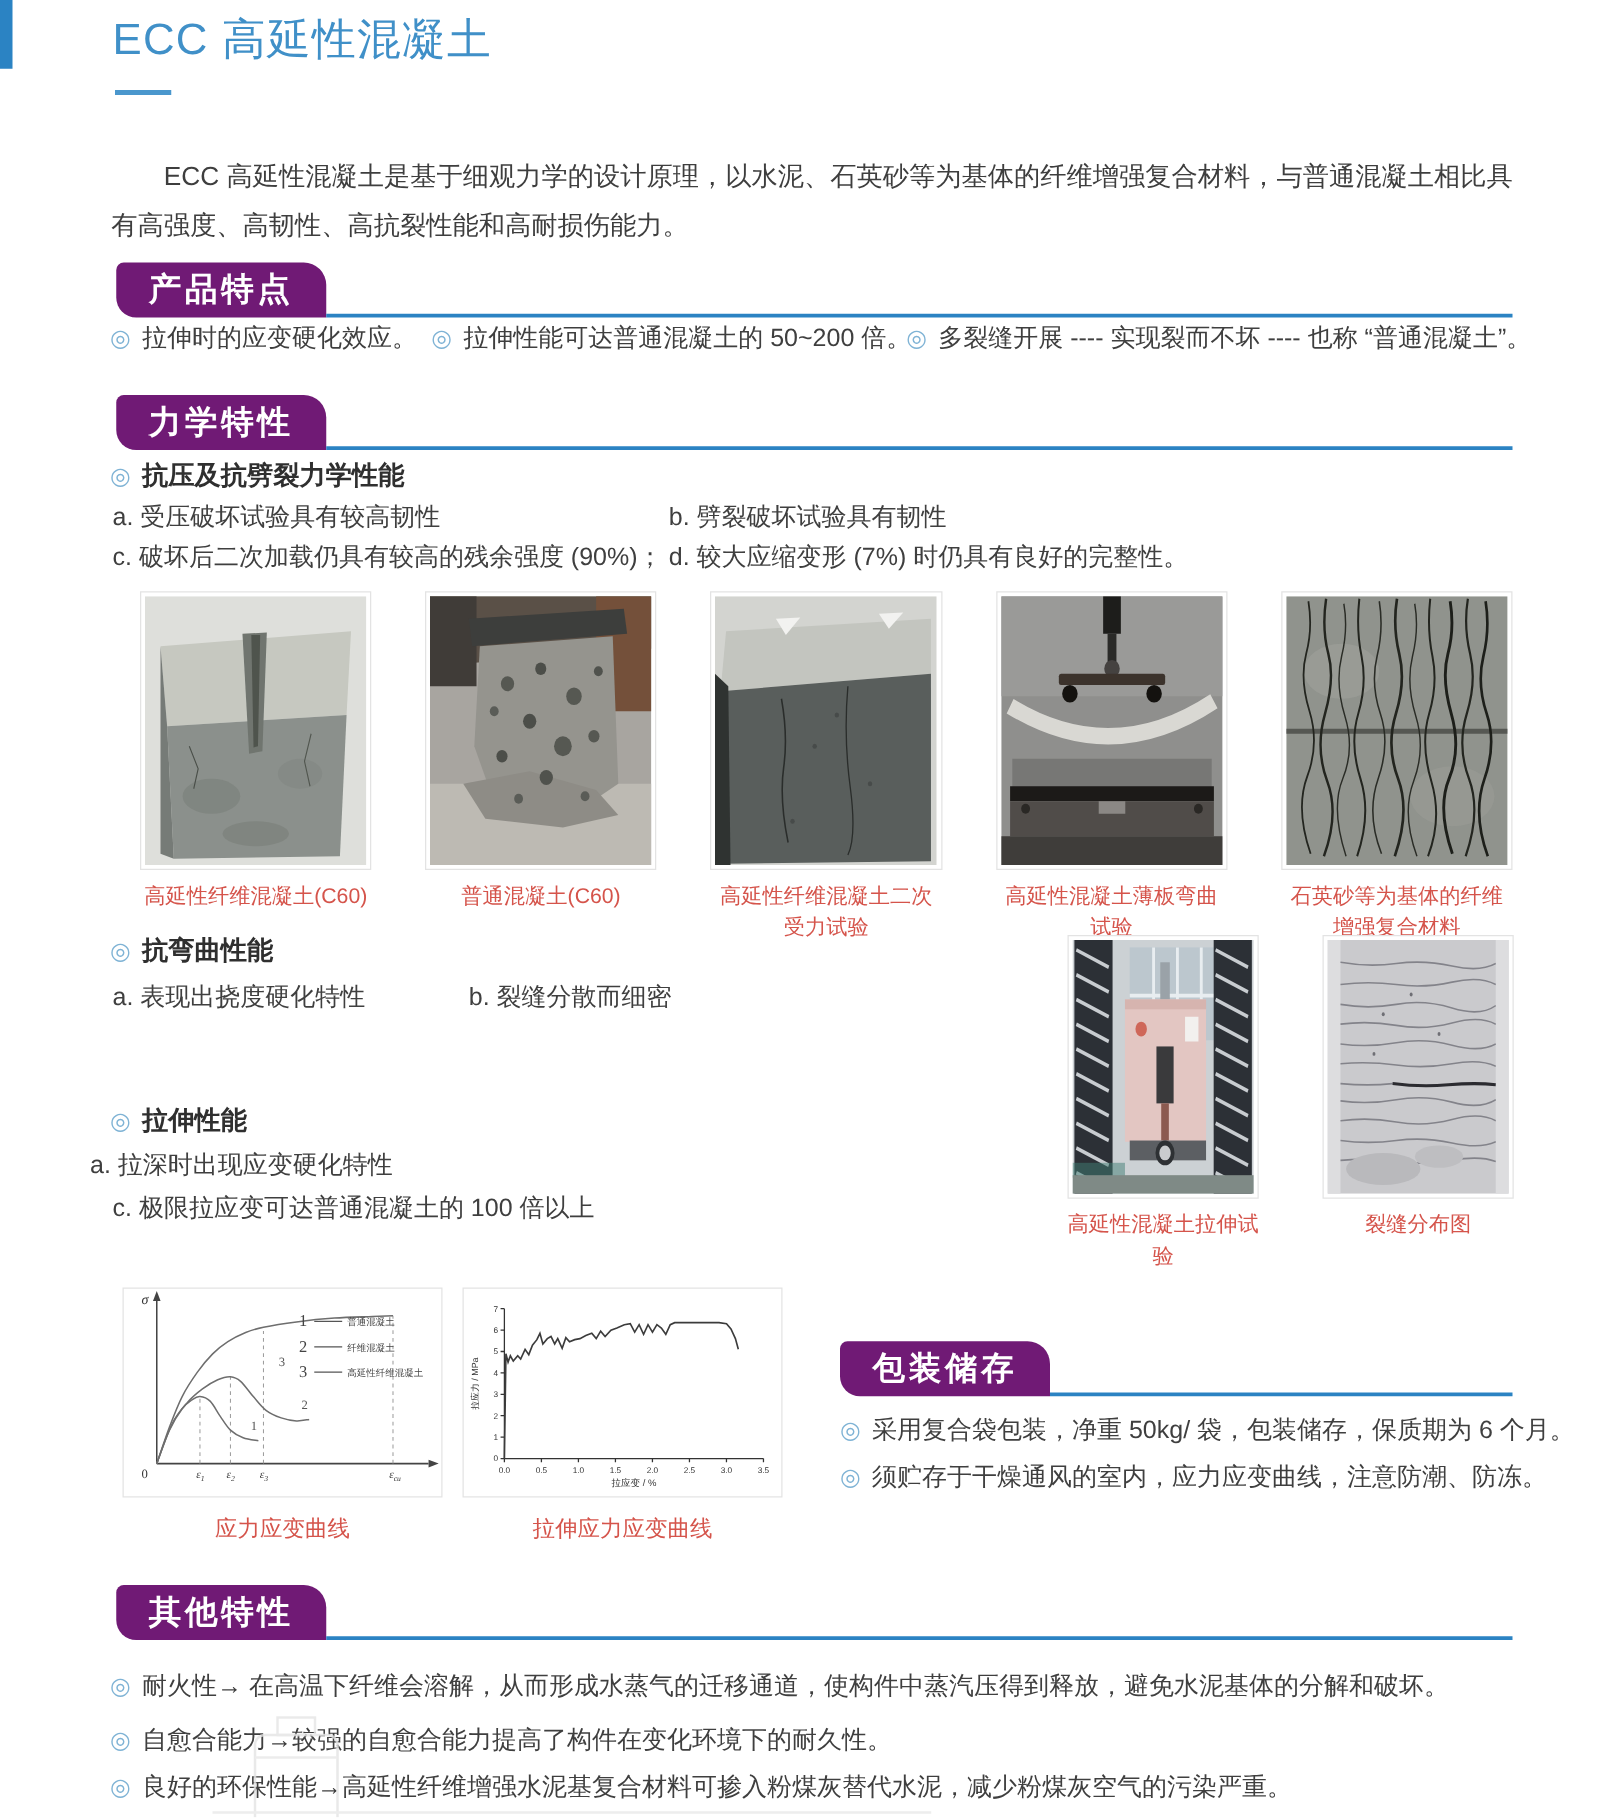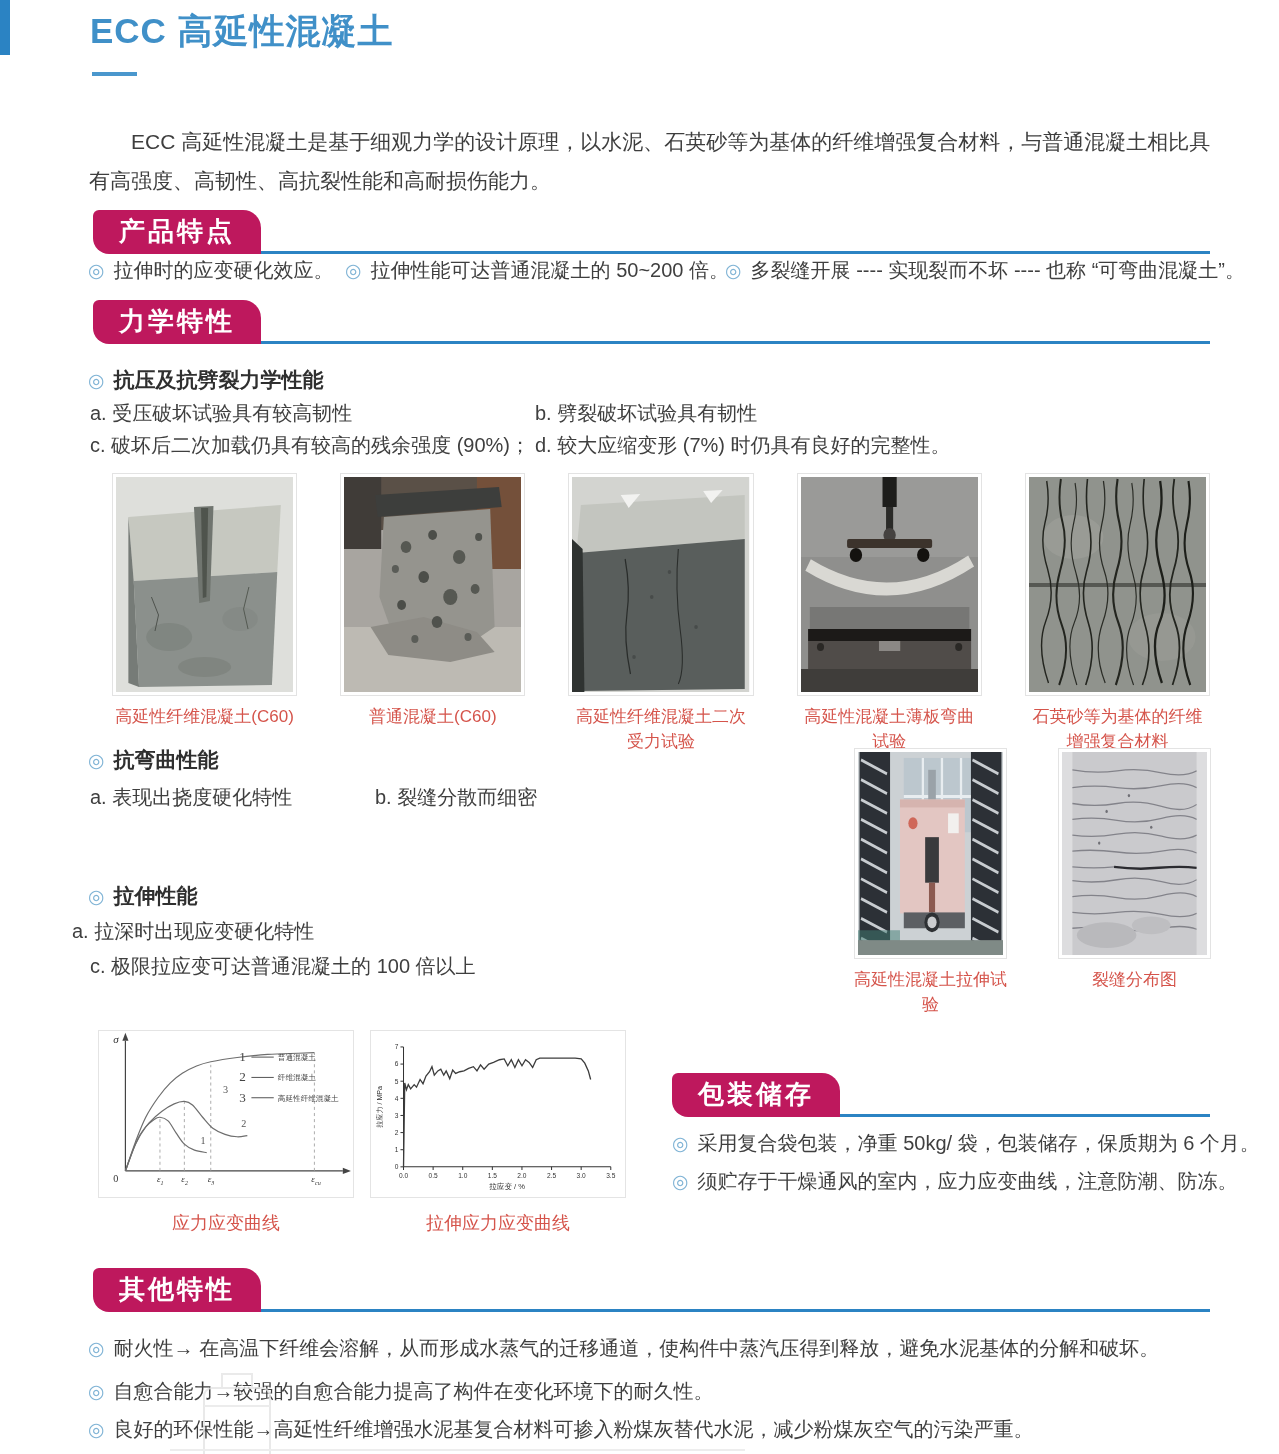--- a/index.html
+++ b/index.html
@@ -1,25 +1,25 @@
 <!DOCTYPE html>
 <html><head>
 <meta charset="utf-8">
 <style>
   html,body{margin:0;padding:0;background:#ffffff;}
   .page{position:relative;width:1279px;height:1454px;background:#ffffff;overflow:hidden;
         font-family:"Liberation Sans","DejaVu Sans",sans-serif;color:#3f3f3f;}
   .edge-bar{position:absolute;left:0;top:0;width:10px;height:55px;background:#2b83c3;}
-  .title{position:absolute;left:90px;top:8px;margin:0;font-size:35px;font-weight:700;
+  .title{position:absolute;left:90px;top:8px;margin:0;font-size:35px;font-weight:400;
          color:#4090c8;letter-spacing:1px;}
   .title-underline{position:absolute;left:92px;top:72px;width:45px;height:4px;background:#4a97cd;}
   .intro{position:absolute;left:85px;top:118px;width:1128px;margin:4px;font-size:21px;
          line-height:39px;color:#3e3e3e;text-indent:2em;}
   .sec-hd{position:absolute;display:flex;align-items:flex-end;}
-  .badge{background:#be185d;color:#ffffff;font-size:26px;font-weight:700;letter-spacing:3px;
+  .badge{background:#701a75;color:#ffffff;font-size:26px;font-weight:700;letter-spacing:3px;
          padding:8px 26px 10px 26px;border-radius:6px 18px 0 16px;line-height:1;white-space:nowrap;}
   .rule{flex:1;height:3px;background:#2b83c3;}
   .bullet{position:absolute;font-size:20px;color:#3f3f3f;display:flex;align-items:baseline;
           white-space:nowrap;}
   .bi{color:#7fb3d5;font-size:19px;margin-right:9px;flex:none;}
   .subtitle{position:absolute;display:flex;align-items:baseline;white-space:nowrap;}
   .subtitle .st{font-size:21px;font-weight:700;color:#2f2f2f;}
   .item{position:absolute;font-size:20px;color:#3f3f3f;white-space:nowrap;}
   .photo-row{position:absolute;left:93px;top:473px;width:1117px;display:flex;gap:24px;}
   figure{margin:0;}
@@ -57,24 +57,24 @@
   <div class="bullet" style="left:88px;top:257px">
     <span class="bi">◎</span>
     <span>拉伸时的应变硬化效应。</span>
   </div>
   <div class="bullet" style="left:345px;top:257px">
     <span class="bi">◎</span>
     <span>拉伸性能可达普通混凝土的 50~200 倍。</span>
   </div>
   <div class="bullet" style="left:725px;top:257px">
     <span class="bi">◎</span>
-    <span>多裂缝开展 ---- 实现裂而不坏 ---- 也称 “可弯曲混凝土”。</span>
-  </div>
-
-  <div class="sec-hd" style="left:93px;top:300px;width:1117px">
+    <span>多裂缝开展 ---- 实现裂而不坏 ---- 也称 “普通混凝土”。</span>
+  </div>
+
+  <div class="sec-hd" style="left:93px;top:316px;width:1117px">
     <div class="badge">力学特性</div>
     <div class="rule"></div>
   </div>
 
   <div class="subtitle" style="left:88px;top:366px">
     <span class="bi">◎</span>
     <span class="st">抗压及抗劈裂力学性能</span>
   </div>
   <div class="item" style="left:90px;top:400px">a. 受压破坏试验具有较高韧性</div>
   <div class="item" style="left:535px;top:400px">b. 劈裂破坏试验具有韧性</div>

